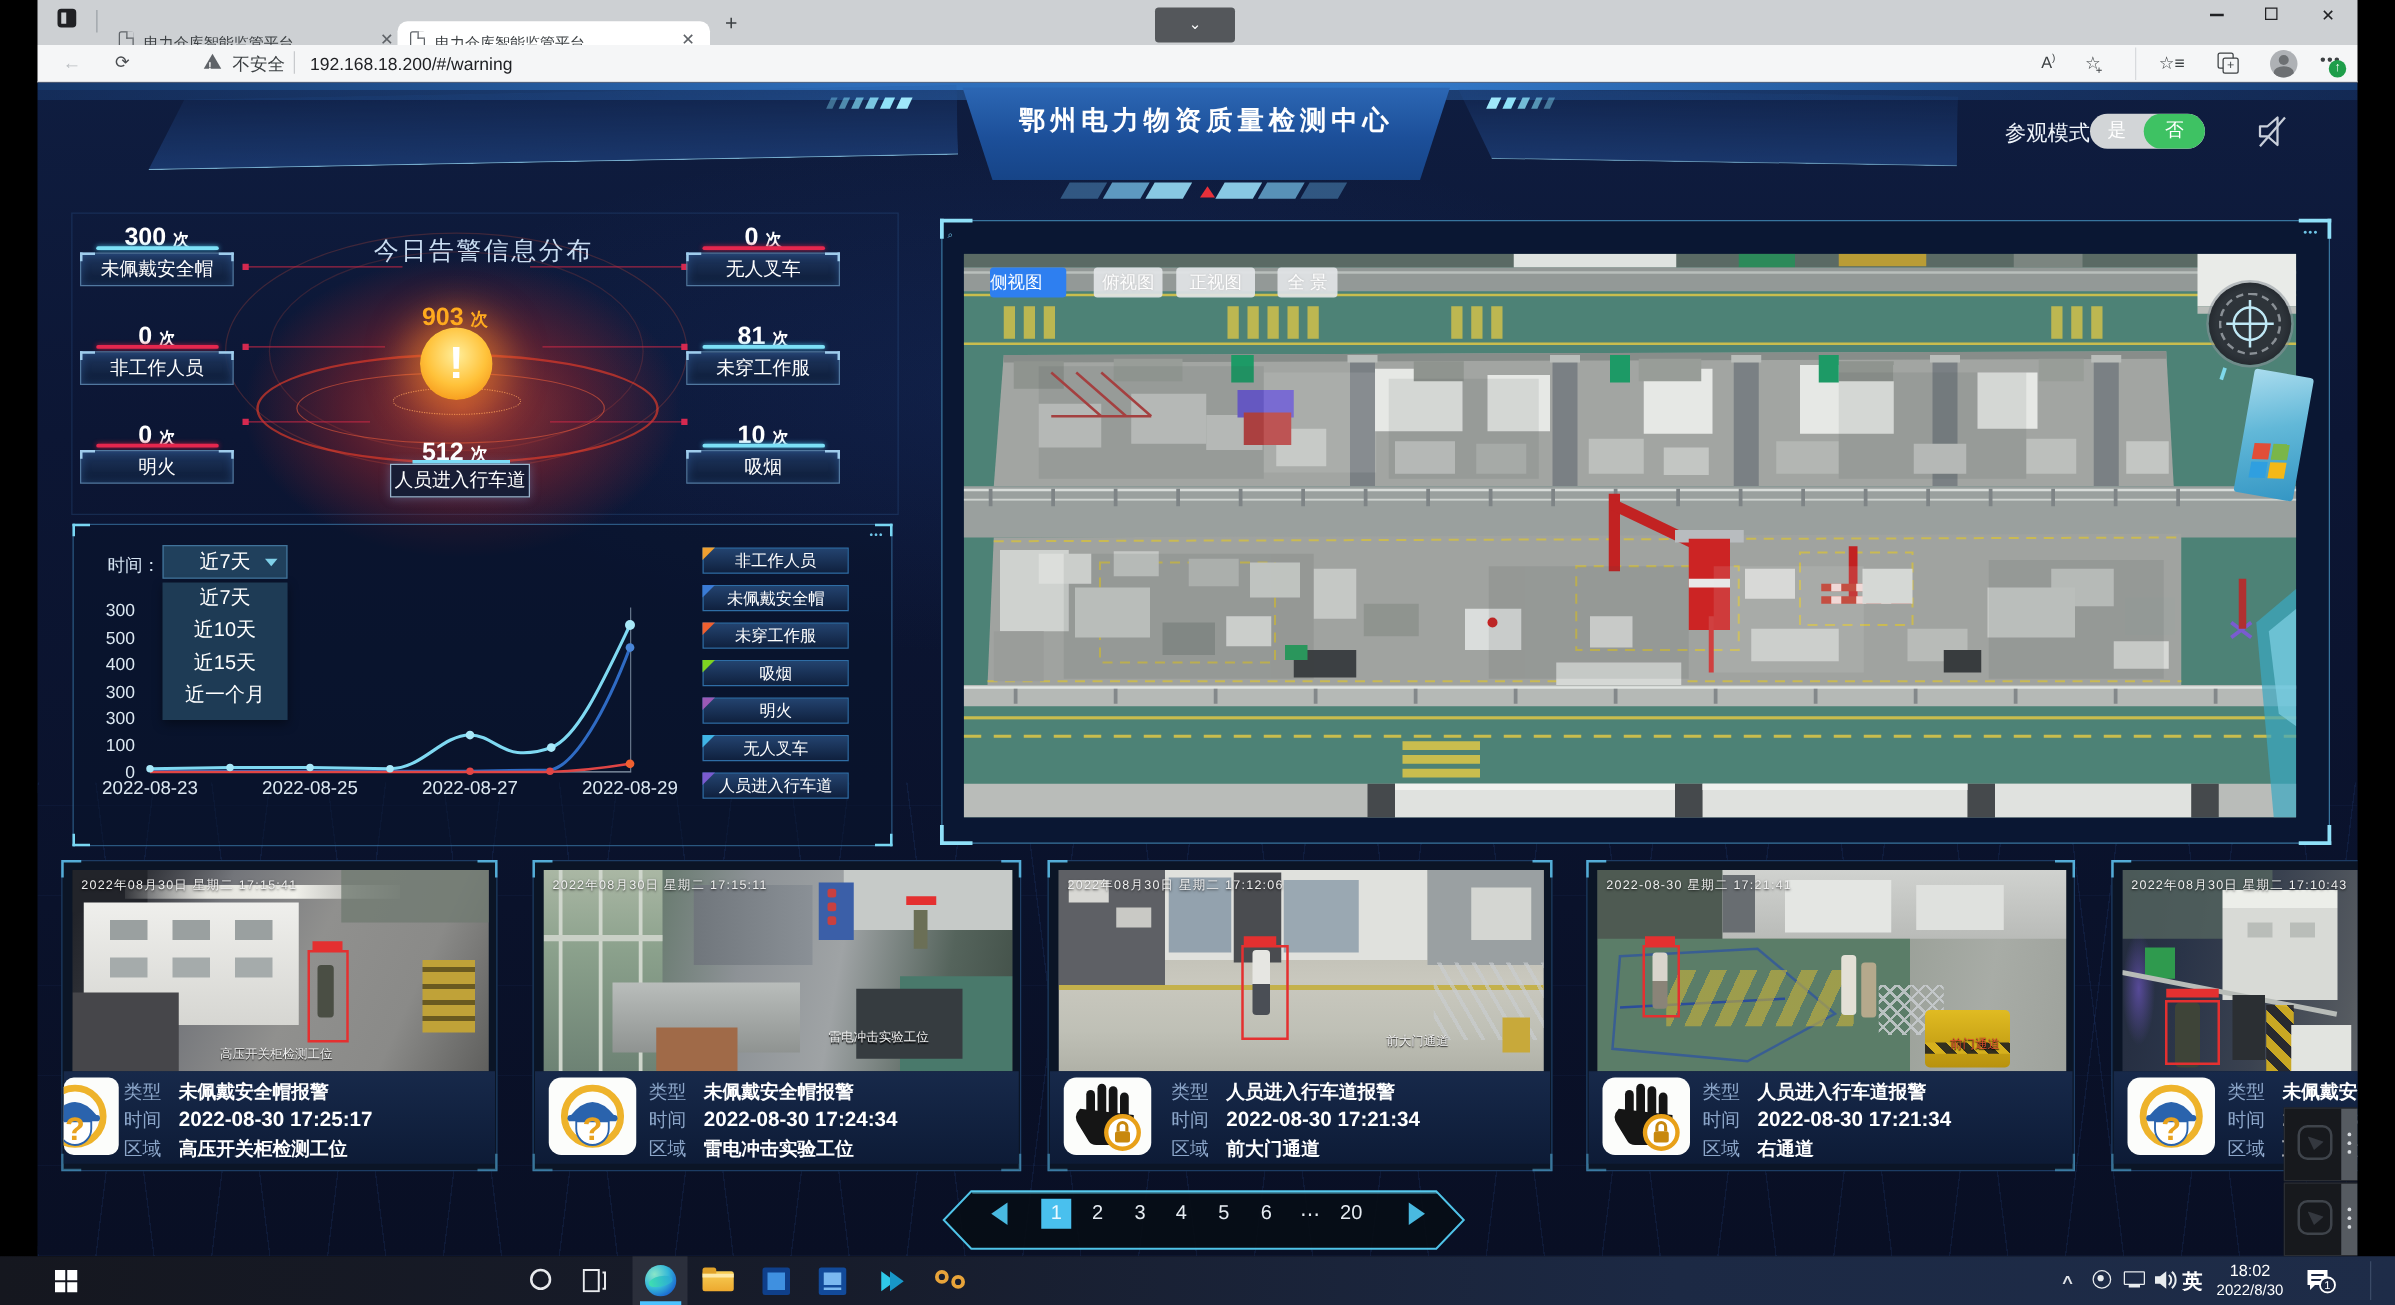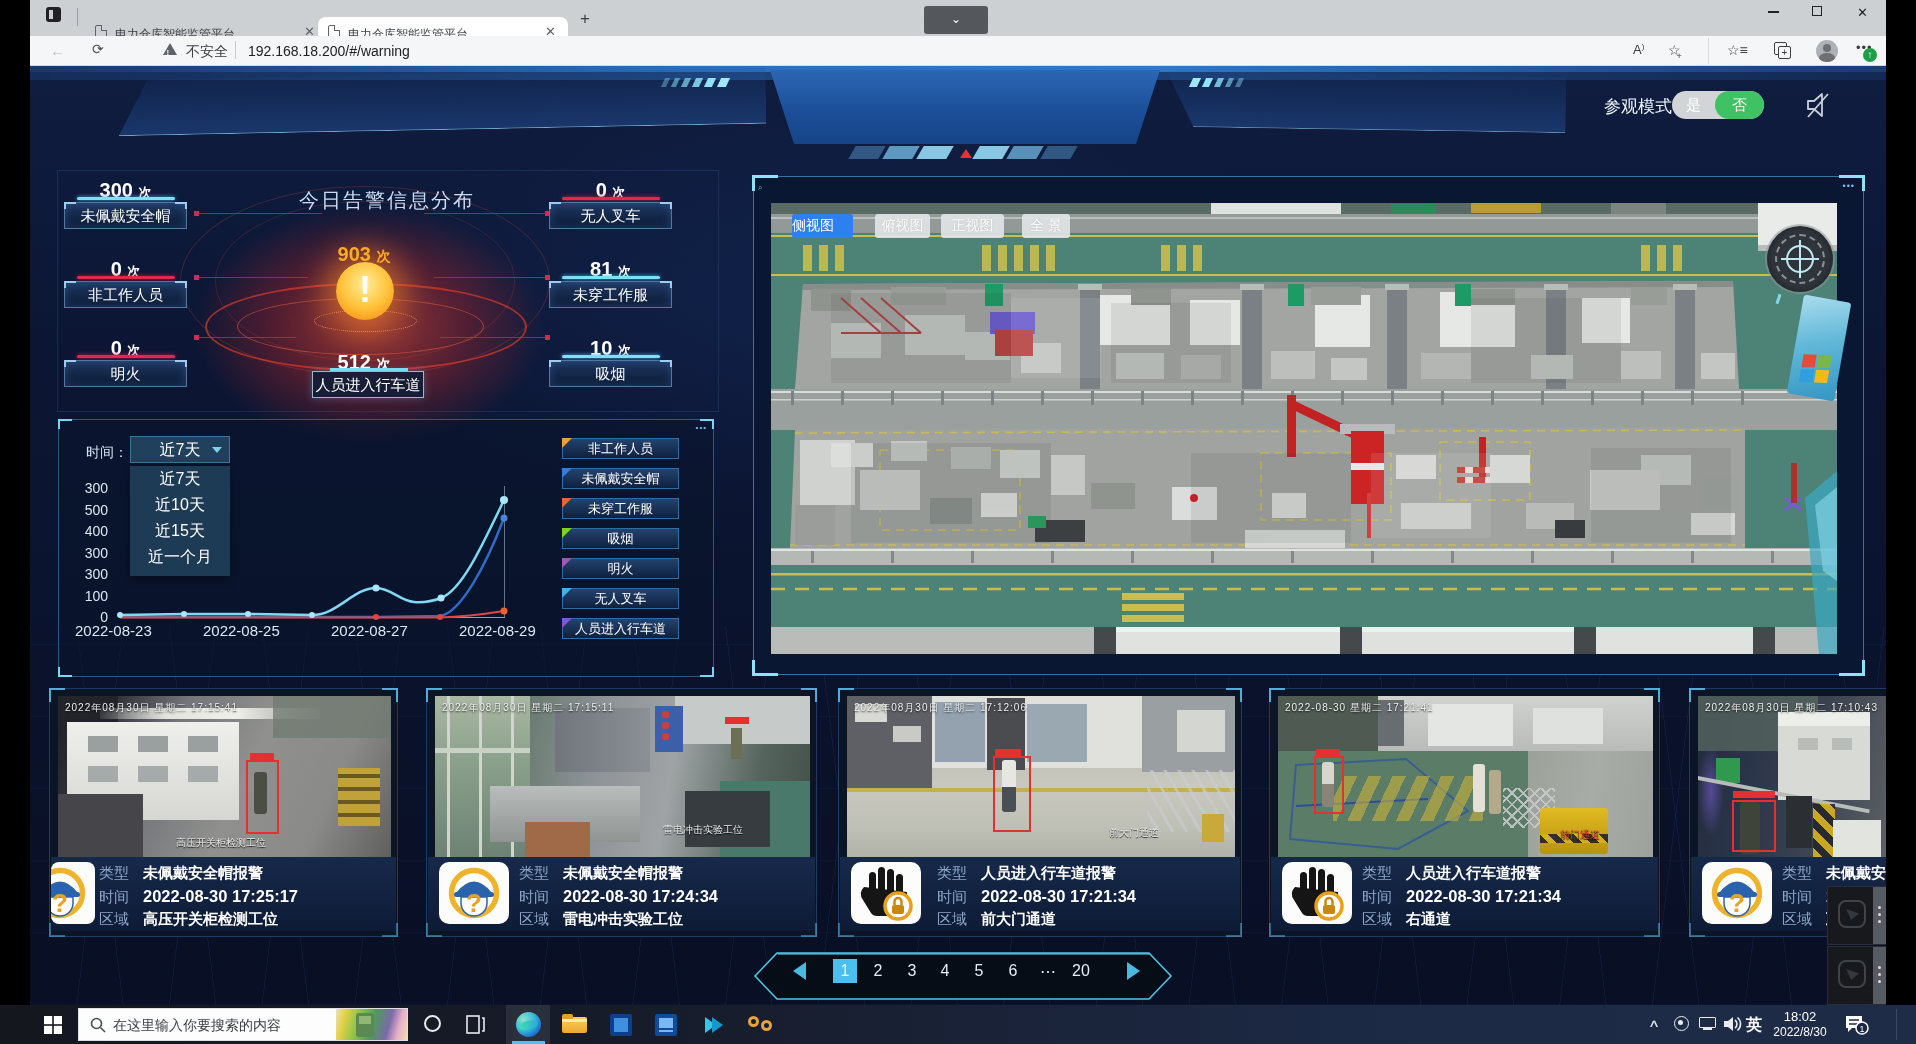--- a/index.html
+++ b/index.html
@@ -28,21 +28,21 @@
 .sb:after{content:"";position:absolute;right:-1px;top:-1px;width:10px;height:5px;border-right:2px solid #9fccec;border-top:2px solid #9fccec;}
 .lnk{position:absolute;height:1px;background:rgba(205,40,70,.75);}
 .lnk:before{content:"";position:absolute;width:5px;height:5px;top:-2px;background:#d42950;}
 .lnkl:before{left:-2px;} .lnkr:before{right:-2px;}
 .ring{position:absolute;border-radius:50%;}
 
 .panel{position:absolute;border:1px solid rgba(85,170,230,.45);background:rgba(9,20,44,.55);}
 .cbtn{position:absolute;width:117px;height:21px;text-align:center;color:#fff;font-size:13px;line-height:19px;border:1px solid #2f6da5;background:linear-gradient(180deg,rgba(38,72,118,.9),rgba(16,34,64,.9));}
 .cbtn i{position:absolute;left:-1px;top:-1px;width:0;height:0;border-style:solid;border-width:10px 10px 0 0;border-right-color:transparent;}
 .ylab{position:absolute;width:44px;text-align:right;font-size:14px;color:#dce8f2;}
-.xlab{position:absolute;width:90px;font-size:15px;color:#dce8f2;}
+.xlab{position:absolute;width:90px;text-align:center;font-size:15px;color:#dce8f2;}
 .mi{height:26px;line-height:26px;text-align:center;color:#fff;font-size:16px;}
 
 .card{position:absolute;top:622px;height:249px;background:#0b1526;border:1px solid #1d3c63;}
 .ck{position:absolute;width:16px;height:14px;border:2px solid rgba(95,195,240,.85);}
 .cktl{left:-1px;top:-1px;border-right:none;border-bottom:none;}
 .cktr{right:-1px;top:-1px;border-left:none;border-bottom:none;}
 .ckbl{left:-1px;bottom:-1px;border-right:none;border-top:none;opacity:.55;}
 .ckbr{right:-1px;bottom:-1px;border-left:none;border-top:none;opacity:.55;}
 .ph{position:absolute;left:8px;top:7px;height:161px;overflow:hidden;background:#666;}
 .ts{position:absolute;left:7px;top:5px;color:#f0f0f0;font-size:10px;letter-spacing:1px;white-space:nowrap;text-shadow:0 1px 2px rgba(0,0,0,.8);}
@@ -114,20 +114,21 @@
   <div class="a" style="left:88px;top:8px;width:648px;height:56px;background:linear-gradient(180deg,rgba(30,75,145,.15),rgba(42,95,175,.4));border-bottom:1px solid rgba(150,215,245,.75);transform:rotate(-1.1deg);clip-path:polygon(30px 0,100% 0,100% 100%,0 100%);"></div>
   <div class="a" style="left:633px;top:12px;">
         <span class="a" style="left:0;width:5px;height:9px;background:rgba(130,220,245,.4);transform:skewX(-25deg);"></span>
         <span class="a" style="left:10px;width:5px;height:9px;background:rgba(130,220,245,.55);transform:skewX(-25deg);"></span>
         <span class="a" style="left:20px;width:6px;height:9px;background:rgba(130,220,245,.7);transform:skewX(-25deg);"></span>
         <span class="a" style="left:31px;width:7px;height:9px;background:rgba(140,225,248,.85);transform:skewX(-25deg);"></span>
         <span class="a" style="left:43px;width:8px;height:9px;background:#8fe2f8;transform:skewX(-25deg);"></span>
         <span class="a" style="left:56px;width:9px;height:9px;background:#9fe8fa;transform:skewX(-25deg);"></span>
       </div>
   <div class="a" style="left:740px;top:4px;width:390px;height:74px;background:linear-gradient(180deg,#2c67b4,#1c4f99 55%,#164487);clip-path:polygon(0 0,100% 0,calc(100% - 24px) 100%,24px 100%);box-shadow:0 2px 10px rgba(20,60,130,.6);"></div>
+  <div class="a" style="left:740px;top:16px;width:390px;text-align:center;color:#fff;font-size:21px;font-weight:bold;letter-spacing:4px;">鄂州电力物资质量检测中心</div>
   <div class="a" style="left:822px;top:80px;width:230px;height:15px;">
     <span class="a" style="left:0;width:30px;height:13px;background:rgba(90,160,210,.45);transform:skewX(-30deg);"></span>
     <span class="a" style="left:34px;width:30px;height:13px;background:rgba(120,195,235,.75);transform:skewX(-30deg);"></span>
     <span class="a" style="left:68px;width:30px;height:13px;background:rgba(150,220,245,.9);transform:skewX(-30deg);"></span>
     <span class="a" style="left:124px;width:30px;height:13px;background:rgba(150,220,245,.9);transform:skewX(-30deg);"></span>
     <span class="a" style="left:158px;width:30px;height:13px;background:rgba(120,195,235,.7);transform:skewX(-30deg);"></span>
     <span class="a" style="left:192px;width:30px;height:13px;background:rgba(90,160,210,.45);transform:skewX(-30deg);"></span>
     <span class="a" style="left:108px;top:3px;width:0;height:0;border-left:6px solid transparent;border-right:6px solid transparent;border-bottom:9px solid #e8303a;"></span>
   </div>
   <div class="a" style="left:1136px;top:8px;width:400px;height:56px;background:linear-gradient(180deg,rgba(30,75,145,.15),rgba(42,95,175,.4));border-bottom:1px solid rgba(150,215,245,.6);transform:rotate(0.9deg);clip-path:polygon(0 0,100% 0,100% 100%,28px 100%);"></div>
@@ -708,30 +709,20 @@
 
 <div class="task">
   <svg class="a" style="left:44px;top:11px;" width="18" height="18" viewBox="0 0 18 18">
         <g fill="#fff">
           <rect x="0" y="0" width="8.2" height="8.2"></rect>
           <rect x="9.8" y="0" width="8.2" height="8.2"></rect>
           <rect x="0" y="9.8" width="8.2" height="8.2"></rect>
           <rect x="9.8" y="9.8" width="8.2" height="8.2"></rect>
         </g>
       </svg>
-  <div class="a" style="left:78px;top:3px;width:330px;height:33px;background:#fdfdfd;border:1px solid #e0e0e0;">
-    <svg class="a" style="left:11px;top:8px;" width="16" height="16" viewBox="0 0 16 16">
-          <circle cx="6.5" cy="6.5" r="5" fill="none" stroke="#4a4d51" stroke-width="1.6"></circle>
-          <line x1="10.5" y1="10.5" x2="15" y2="15" stroke="#4a4d51" stroke-width="1.6"></line>
-        </svg>
-    <div class="a" style="left:34px;top:8px;font-size:14px;color:#3a3d41;">在这里输入你要搜索的内容</div>
-    <div class="a" style="left:257px;top:0;width:71px;height:31px;background:linear-gradient(105deg,#e8e2c8 0%,#e8d24a 12%,#8ac24a 32%,#4f9a5e 52%,#7a6aa8 72%,#e8b0c8 86%,#f0e0b0 100%);"></div>
-    <div class="a" style="left:277px;top:4px;width:18px;height:24px;background:#5a8a52;border-radius:3px;"></div>
-    <div class="a" style="left:280px;top:7px;width:12px;height:8px;background:#8fb878;"></div>
-  </div>
   <div class="a" style="left:424px;top:10px;width:17px;height:17px;border-radius:50%;border:2px solid #e8eaed;"></div>
   <svg class="a" style="left:466px;top:10px;" width="19" height="19" viewBox="0 0 19 19">
         <g fill="none" stroke="#e8eaed" stroke-width="1.6">
           <rect x="1" y="1" width="12" height="17"></rect>
           <path d="M16 3 l2 0 0 13 -2 0"></path>
         </g>
       </svg>
   <div class="a" style="left:506px;top:0;width:44px;height:39px;background:rgba(255,255,255,.09);"></div>
   <div class="a" style="left:516px;top:7px;width:25px;height:25px;border-radius:50%;background:radial-gradient(circle at 30% 30%,#8ae6c8,#35b8d8 45%,#1d6fd1 75%,#164a9a);"></div>
   <div class="a" style="left:519px;top:16px;width:19px;height:8px;border-radius:50% 50% 40% 40%;background:linear-gradient(90deg,#3fe0b0,#2aa8d8);transform:rotate(-12deg);"></div>

